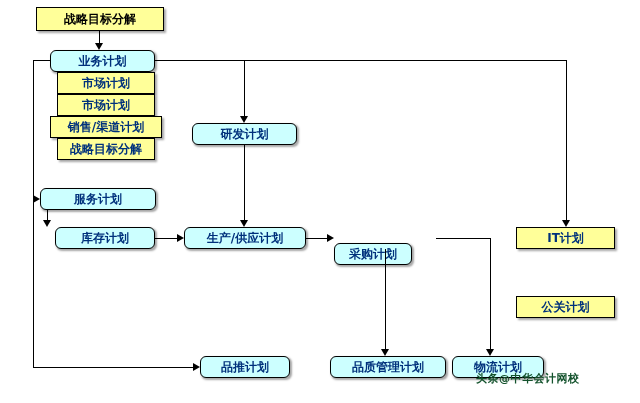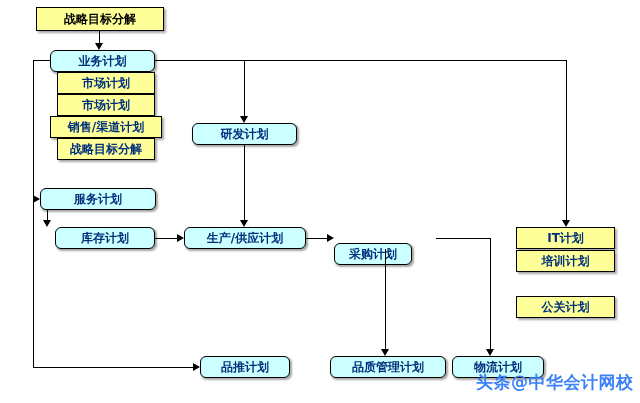--- a/index.html
+++ b/index.html
@@ -18,21 +18,21 @@
   .node.yellow { background:#ffff99; }
   .node.cyan   { background:#ccffff;border-radius:6px; }
   .node.title  { color:#000000; }
   .hline { position:absolute; height:1px; background:#000; }
   .vline { position:absolute; width:1px;  background:#000; }
   .arrow { position:absolute; width:0; height:0; }
   .arrow.down  { border-left:4px solid transparent; border-right:4px solid transparent; border-top:7px solid #000; }
   .arrow.right { border-top:4px solid transparent; border-bottom:4px solid transparent; border-left:7px solid #000; }
   .watermark {
     position:absolute; left:476px; top:371px; z-index:10;
-    font-size:17px; font-weight:bold; color:#3b82f6; letter-spacing:0.5px;
+    font-size:11px; font-weight:bold; color:#14532d; letter-spacing:0.5px;
   }
 </style>
 </head>
 <body>
 
 <div class="canvas">
 
   <div class="node yellow title" style="left:36px;top:7px;width:128px;height:24px">战略目标分解</div>
 
   <div class="node cyan" style="left:50px;top:50px;width:105px;height:22px">业务计划</div>
@@ -43,21 +43,20 @@
   <div class="node yellow" style="left:57px;top:138px;width:98px;height:22px">战略目标分解</div>
 
   <div class="node cyan" style="left:40px;top:188px;width:116px;height:22px">服务计划</div>
   <div class="node cyan" style="left:55px;top:227px;width:100px;height:22px">库存计划</div>
 
   <div class="node cyan" style="left:192px;top:123px;width:105px;height:22px">研发计划</div>
   <div class="node cyan" style="left:184px;top:227px;width:122px;height:22px">生产/供应计划</div>
   <div class="node cyan" style="left:334px;top:243px;width:78px;height:22px">采购计划</div>
 
   <div class="node yellow" style="left:516px;top:227px;width:99px;height:22px">IT计划</div>
-  <div class="node yellow" style="left:516px;top:250px;width:99px;height:22px">培训计划</div>
   <div class="node yellow" style="left:516px;top:296px;width:99px;height:22px">公关计划</div>
 
   <div class="node cyan" style="left:200px;top:356px;width:90px;height:22px">品推计划</div>
   <div class="node cyan" style="left:330px;top:356px;width:116px;height:22px">品质管理计划</div>
   <div class="node cyan" style="left:452px;top:356px;width:92px;height:22px">物流计划</div>
 
   <div class="vline" style="left:99px;top:31px;height:13px"></div>
   <div class="arrow down" style="left:95px;top:43px"></div>
 
   <div class="hline" style="left:155px;top:60px;width:412px"></div>

